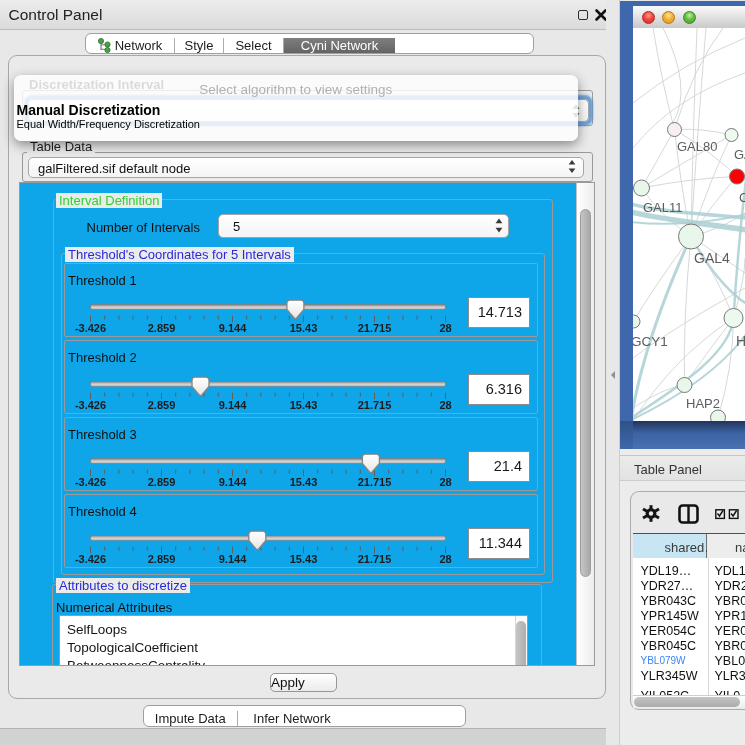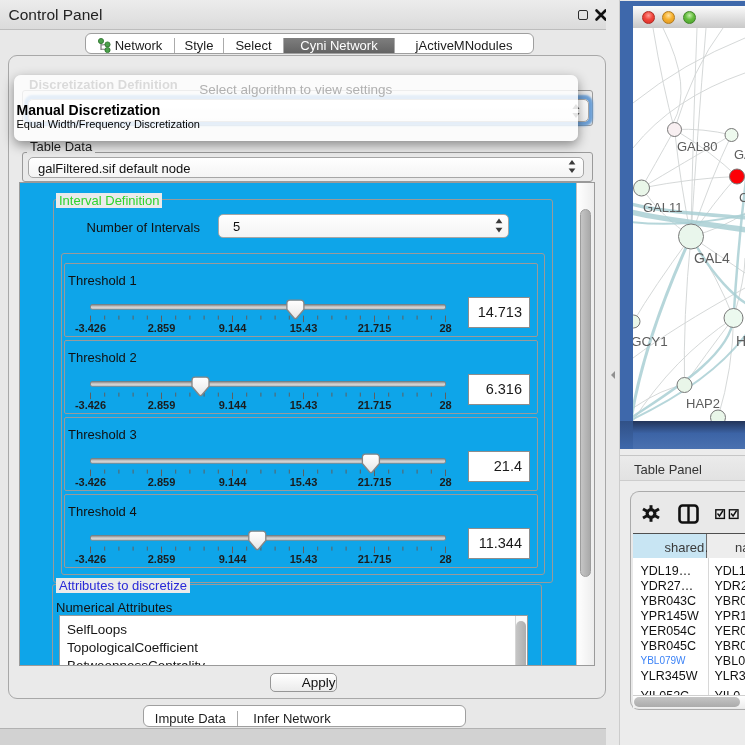--- a/index.html
+++ b/index.html
@@ -36,25 +36,24 @@
 <div class="seg" style="left:85px;top:33px;width:449px;height:21px">
   <div style="width:89px"><svg width="13" height="15" viewBox="0 0 13 15" style="margin-right:4px">
         <path d="M3,3 V12 M3,7 L9,6.5 M3,11 L9,11.5" stroke="#7a7a7a" stroke-width="1.2" fill="none"></path>
         <circle cx="3" cy="3" r="2.6" fill="#4ba14b" stroke="#2c702c" stroke-width="0.8"></circle>
         <circle cx="9.5" cy="6.5" r="2.6" fill="#4ba14b" stroke="#2c702c" stroke-width="0.8"></circle>
         <circle cx="9.5" cy="12" r="2.6" fill="#4ba14b" stroke="#2c702c" stroke-width="0.8"></circle>
       </svg>Network</div>
   <div style="width:49px">Style</div>
   <div style="width:60px">Select</div>
   <div class="sel" style="width:111px">Cyni Network</div>
-  <div style="width:138px">jActiveMNodules</div>
 </div>
 
 <div class="grp" style="left:22px;top:90px;width:571px;height:36px"></div>
-<div class="gtitle" style="left:26px;top:77px;font-weight:bold;color:#333;background:transparent">Discretization Definition</div>
+<div class="gtitle" style="left:26px;top:77px;font-weight:bold;color:#333;background:transparent">Discretization Interval</div>
 <div class="combo" style="left:28px;top:99px;width:561px;height:23px;box-shadow:0 0 2px 3.2px rgba(88,148,212,0.85)"></div>
 <svg class="abs" style="left:571px;top:103px" width="10" height="16" viewBox="0 0 10 16">
     <path d="M5,1 L8.6,6 H1.4 Z" fill="#666"></path>
     <path d="M5,15 L1.4,10 H8.6 Z" fill="#666"></path>
   </svg>
 
 <div class="grp" style="left:22px;top:152px;width:571px;height:29.5px"></div>
 <div class="gtitle" style="left:27px;top:139px;color:#222">Table Data</div>
 <div class="combo" style="left:27.5px;top:156.5px;width:556px;height:21px"></div>
 <div class="combotext" style="left:38px;top:160.5px">galFiltered.sif default node</div>
@@ -72,20 +71,21 @@
       <div class="gtitle" style="left:56px;top:192.5px;color:#2fd32f;background:#ebebeb">Interval Definition</div>
       <div class="t13b" style="left:86.5px;top:220px">Number of Intervals</div>
       <div class="combo" style="left:218px;top:213.5px;width:291px;height:24.5px"></div>
       <div class="combotext" style="left:233px;top:219px">5</div>
       <svg class="abs" style="left:494px;top:217px" width="10" height="17" viewBox="0 0 10 17">
           <path d="M5,1.5 L8.4,6.2 H1.6 Z" fill="#3a3a3a"></path>
           <path d="M5,15.5 L1.6,10.8 H8.4 Z" fill="#3a3a3a"></path>
         </svg>
 
       <div class="grp" style="left:61px;top:253px;width:484px;height:322px"></div>
+      <div class="gtitle" style="left:65px;top:247px;color:#2929d8;background:#ebebeb">Threshold's Coordinates for 5 Intervals</div>
 
       <div class="thrbox" style="top:263px"></div>
         <div class="t13b" style="left:68px;top:273px">Threshold 1</div>
         <svg style="position:absolute;left:78px;top:297px;overflow:visible" width="390" height="38" viewBox="0 0 390 38">
           <rect x="12.5" y="7.6" width="355.0" height="4.6" rx="1.5" fill="url(#trk)" stroke="#7e7e7e" stroke-width="0.9"></rect>
           <path d="M12.5,18.6 V25.2 M26.7,18.6 V22.6 M40.9,18.6 V22.6 M55.1,18.6 V22.6 M69.3,18.6 V22.6 M83.5,18.6 V25.2 M97.7,18.6 V22.6 M111.9,18.6 V22.6 M126.1,18.6 V22.6 M140.3,18.6 V22.6 M154.5,18.6 V25.2 M168.7,18.6 V22.6 M182.9,18.6 V22.6 M197.1,18.6 V22.6 M211.3,18.6 V22.6 M225.5,18.6 V25.2 M239.7,18.6 V22.6 M253.9,18.6 V22.6 M268.1,18.6 V22.6 M282.3,18.6 V22.6 M296.5,18.6 V25.2 M310.7,18.6 V22.6 M324.9,18.6 V22.6 M339.1,18.6 V22.6 M353.3,18.6 V22.6 M367.5,18.6 V25.2" stroke="#5f5f5f" stroke-width="1"></path>
           <text x="12.5" y="34.5" font-size="11" font-weight="bold" fill="#1c1c1c" text-anchor="middle" font-family="Liberation Sans, sans-serif">-3.426</text>
           <text x="83.5" y="34.5" font-size="11" font-weight="bold" fill="#1c1c1c" text-anchor="middle" font-family="Liberation Sans, sans-serif">2.859</text>
           <text x="154.5" y="34.5" font-size="11" font-weight="bold" fill="#1c1c1c" text-anchor="middle" font-family="Liberation Sans, sans-serif">9.144</text>
           <text x="225.5" y="34.5" font-size="11" font-weight="bold" fill="#1c1c1c" text-anchor="middle" font-family="Liberation Sans, sans-serif">15.43</text>
@@ -147,21 +147,21 @@
       <div class="listitem" style="left:67px;top:621.5px">SelfLoops</div>
       <div class="listitem" style="left:67px;top:639.5px">TopologicalCoefficient</div>
       <div class="listitem" style="left:67px;top:657.5px">BetweennessCentrality</div>
     </div>
   </div>
 
   <div class="abs" style="right:0;top:0;width:18.5px;height:482px;background:linear-gradient(to right,#ffffff,#ededed);border-left:1px solid #c2c2c2"></div>
   <div class="abs" style="right:3.5px;top:26px;width:10.5px;height:368px;background:linear-gradient(to right,#c5c5c5,#a9a9a9);border-radius:5.5px;border:0.5px solid #9d9d9d"></div>
 </div>
 
-<div class="abs" style="left:270px;top:672.5px;width:66.5px;height:19px;background:linear-gradient(#ffffff,#ebebeb);border:1px solid #969696;border-radius:5px;text-align:right;font-size:13.5px;color:#111;padding-top:1px">Apply</div>
+<div class="abs" style="left:270px;top:672.5px;width:66.5px;height:19px;background:linear-gradient(#ffffff,#ebebeb);border:1px solid #969696;border-radius:5px;text-align:left;font-size:13.5px;color:#111;padding-top:1px">Apply</div>
 
 <div class="seg" style="left:143px;top:705px;width:323px;height:21.5px">
   <div style="width:93.5px">Impute Data</div>
   <div style="width:109px">Infer Network</div>
 </div>
 
 <svg width="0" height="0" style="position:absolute">
     <defs>
 <linearGradient id="trk" x1="0" y1="0" x2="0" y2="1">
         <stop offset="0" stop-color="#8a8a8a"></stop>

